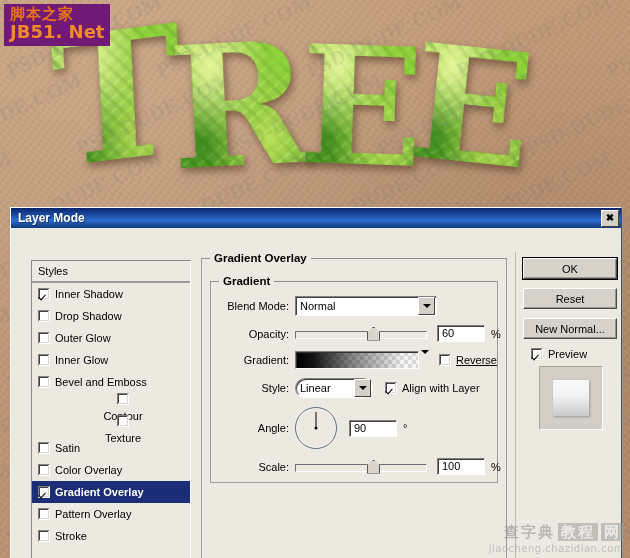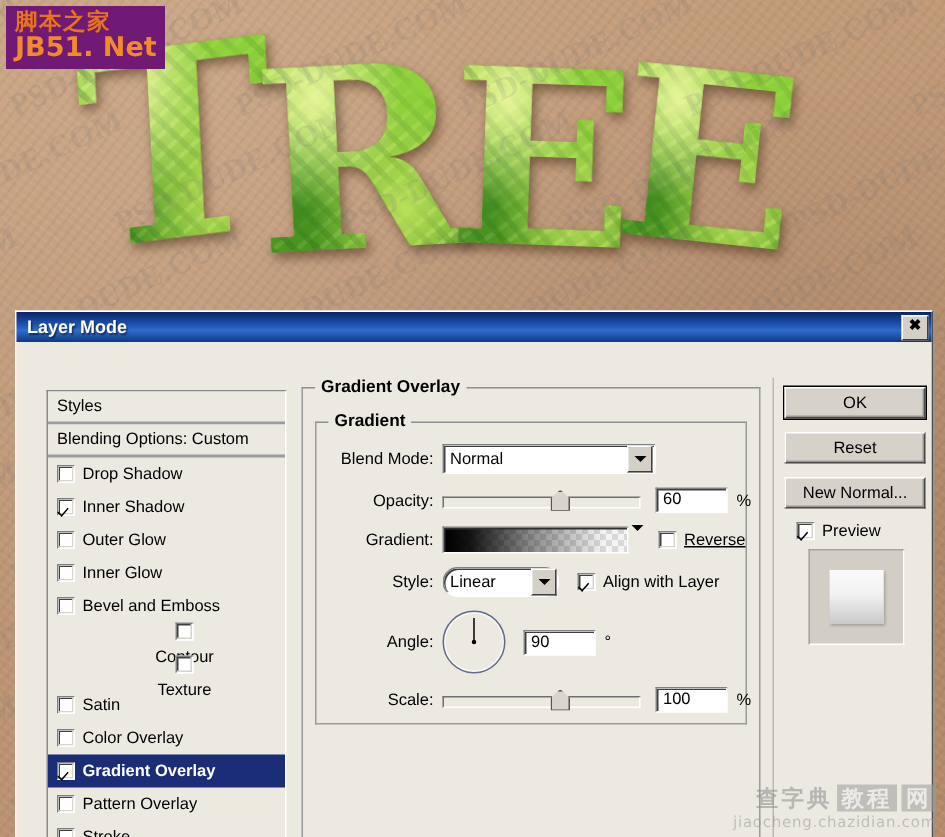--- a/index.html
+++ b/index.html
@@ -376,31 +376,28 @@
     <span class="tt">Layer Mode</span>
     <span id="close-btn">✖</span>
   </div>
 
   <div id="dlg-body">
 
     <div id="styles-col">
       <div class="style-cell plain sep">
         <span>Styles</span>
       </div>
-      <div class="style-cell plain sep">
-        <span>Blending Options: Custom</span>
-      </div>
       <div id="effects-list">
-          <div class="opt-row">
-            <span class="cb"></span>
-            <span class="opt-label">Drop Shadow</span>
-          </div>
           <div class="opt-row">
             <span class="cb on"></span>
             <span class="opt-label">Inner Shadow</span>
+          </div>
+          <div class="opt-row">
+            <span class="cb"></span>
+            <span class="opt-label">Drop Shadow</span>
           </div>
           <div class="opt-row">
             <span class="cb"></span>
             <span class="opt-label">Outer Glow</span>
           </div>
           <div class="opt-row">
             <span class="cb"></span>
             <span class="opt-label">Inner Glow</span>
           </div>
           <div class="opt-row">

